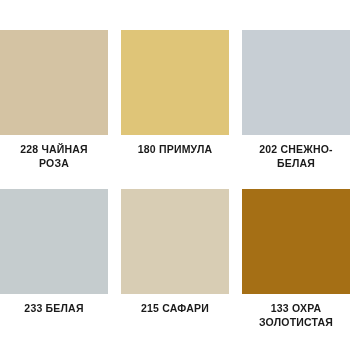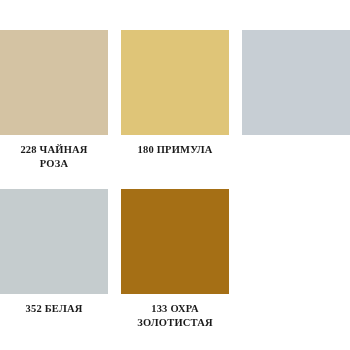--- a/index.html
+++ b/index.html
@@ -45,21 +45,21 @@
     width: 108px;
     height: 105px;
     display: block;
     background: #cccccc;
   }
 
   .caption {
     display: block;
     width: 108px;
     text-align: center;
-    font-family: Liberation Serif, serif;
+    font-family: Liberation Sans, sans-serif;
     font-weight: bold;
     font-size: 10.5px;
     line-height: 13.5px;
     letter-spacing: 0.2px;
     color: #1a1a1a;
     padding-top: 8px;
     padding-bottom: 0;
     white-space: pre-line;
     word-break: break-word;
   }
@@ -81,28 +81,35 @@
 РОЗА</span>
     </div>
 
     <div class="cell">
       <span class="swatch" style="background: rgb(223, 197, 120);"></span>
       <span class="caption">180 ПРИМУЛА</span>
     </div>
 
     <div class="cell">
       <span class="swatch" style="background: rgb(199, 206, 212);"></span>
+      <span class="caption">202 СНЕЖНО-
+БЕЛАЯ</span>
     </div>
 
     <div class="cell">
       <div class="row-spacer"></div>
       <span class="swatch" style="background: rgb(197, 204, 206);"></span>
-      <span class="caption">352 БЕЛАЯ</span>
+      <span class="caption">233 БЕЛАЯ</span>
     </div>
 
+    <div class="cell">
+      <div class="row-spacer"></div>
+      <span class="swatch" style="background: rgb(216, 205, 180);"></span>
+      <span class="caption">215 САФАРИ</span>
+    </div>
 
     <div class="cell">
       <div class="row-spacer"></div>
       <span class="swatch" style="background: rgb(165, 111, 21);"></span>
       <span class="caption">133 ОХРА
 ЗОЛОТИСТАЯ</span>
     </div>
 
   </div>
 </div>

